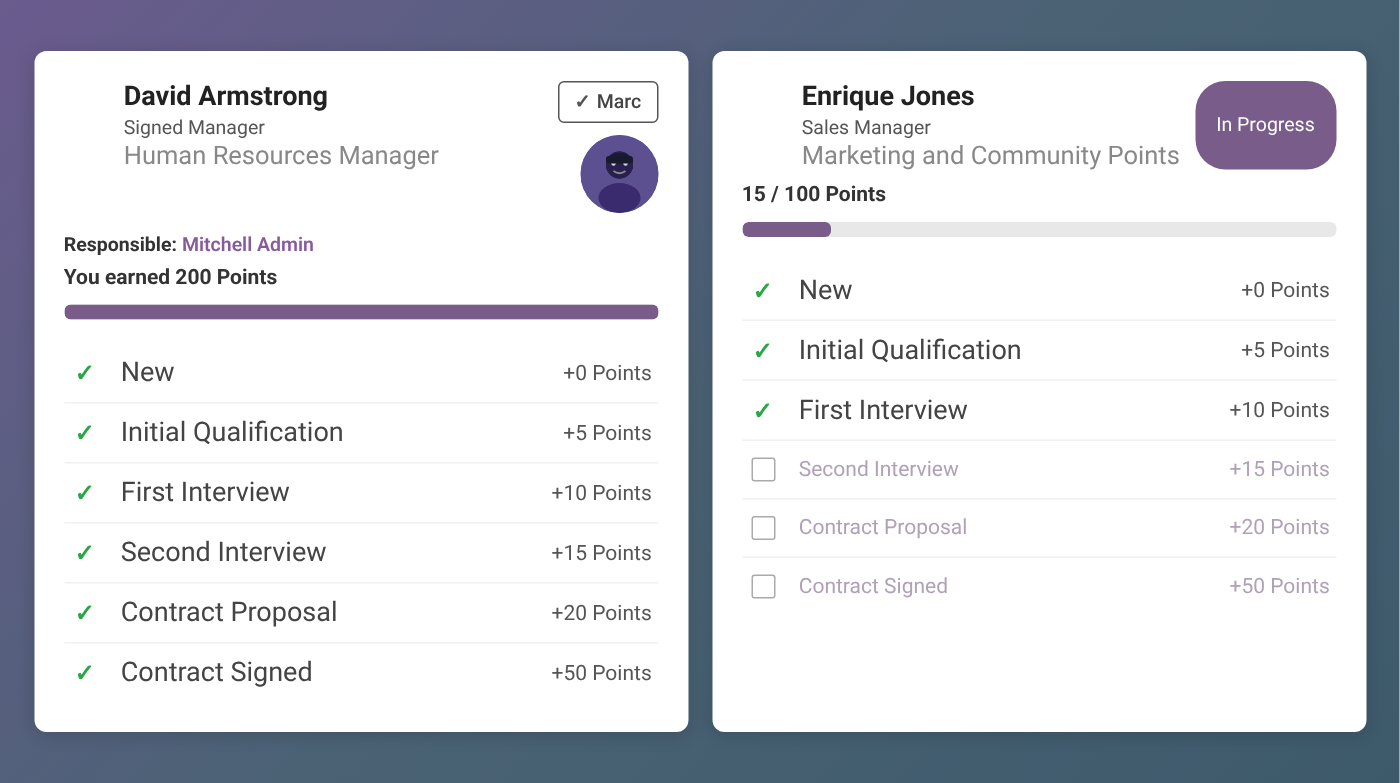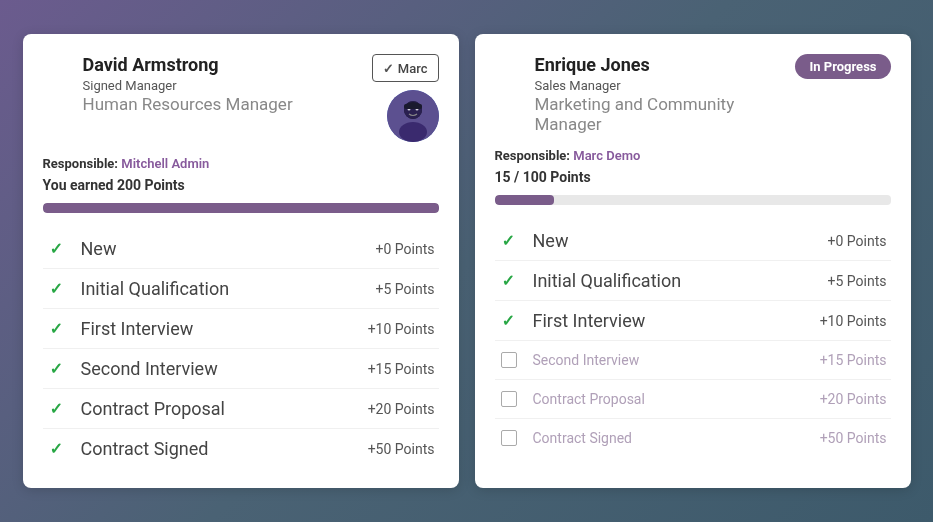--- a/index.html
+++ b/index.html
@@ -70,23 +70,23 @@
       font-size: 13px;
       color: #444;
       font-weight: 500;
       height: 28px;
     }
 
     .status-badge-inprogress {
       background: #7a5c8a;
       color: #fff;
       border-radius: 20px;
-      padding: 5px 14px;
+      padding: 22px 14px;
       font-size: 13px;
-      font-weight: 700;
+      font-weight: 400;
     }
 
     .avatar {
       width: 52px;
       height: 52px;
       border-radius: 50%;
       background: linear-gradient(145deg, #5c6bc0, #3d4a8f);
       display: flex;
       align-items: center;
       justify-content: center;
@@ -280,28 +280,25 @@
           <div class="stage-name">Contract Signed</div>
           <div class="stage-points">+50 Points</div>
         </div>
       </div>
     </div>
     <div class="card">
       <div class="card-header">
         <div class="card-header-left">
           <div class="candidate-name">Enrique Jones</div>
           <div class="job-title">Sales Manager</div>
-          <div class="job-title2">Marketing and Community Manager</div>
+          <div class="job-title2">Marketing and Community Points</div>
         </div>
         <div style="display: flex; flex-direction: column; align-items: flex-end; gap: 8px;">
           <div class="status-badge-inprogress">In Progress</div>
         </div>
-      </div>
-      <div class="responsible-section">
-        <div class="responsible-label"><strong>Responsible:</strong> <span class="responsible-name">Marc Demo</span></div>
       </div>
       <div class="points-label">15 / 100 Points</div>
       <div class="progress-bar-bg">
         <div class="progress-bar-fill" style="width: 15%;"></div>
       </div>
       <div class="stage-list">
         <div class="stage-row">
           <div class="check-icon">
             <span class="check-green">✓</span>
           </div>

